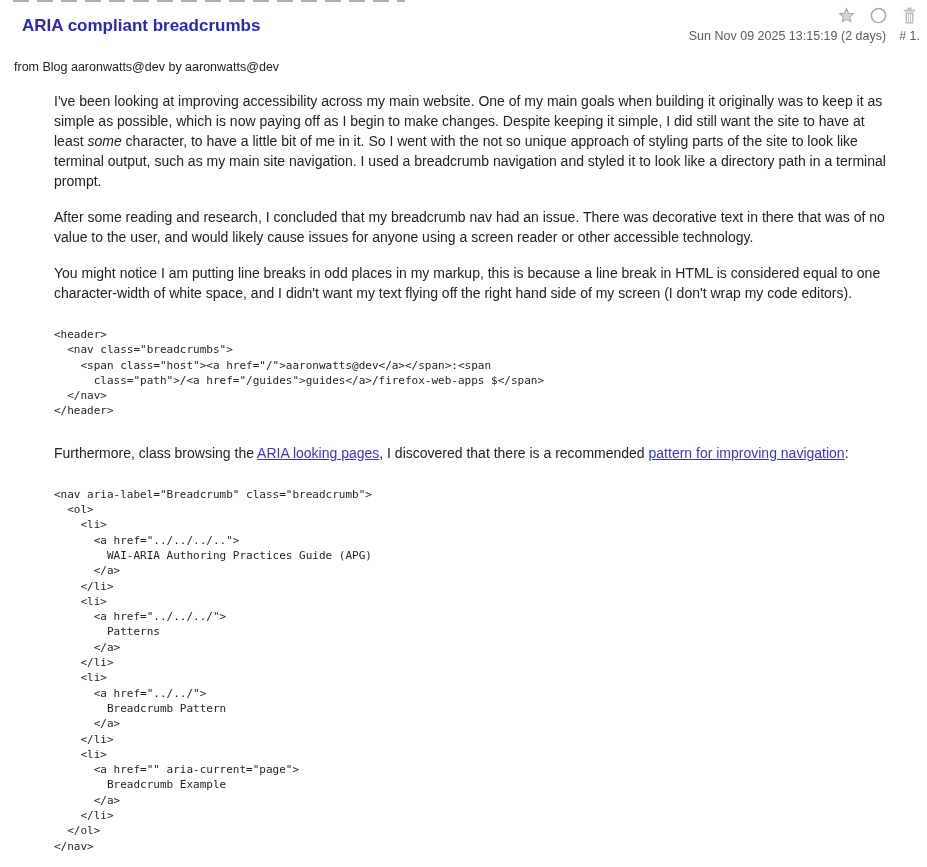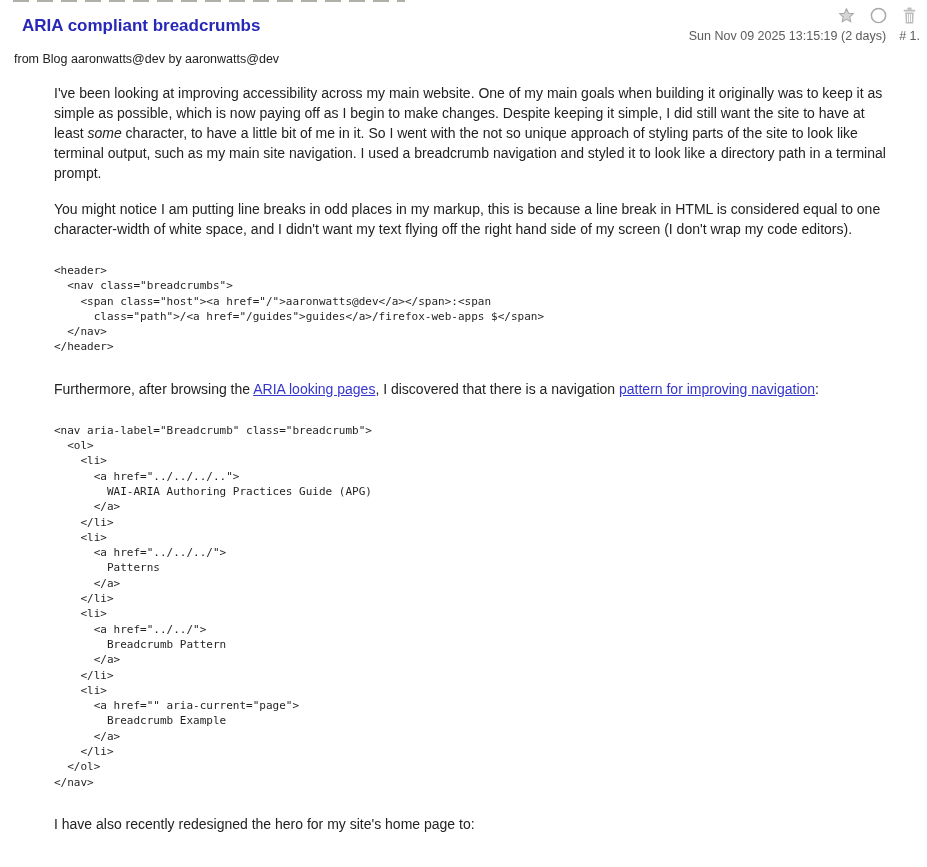--- a/index.html
+++ b/index.html
@@ -30,21 +30,21 @@
     font-weight: bold;
     color: #2828b8;
     line-height: 21px;
     cursor: pointer;
     display: inline-block;
   }
   .meta {
     font-size: 12.5px;
     color: #222222;
     line-height: 16px;
-    margin-top: 7px;
+    margin-top: 15px;
   }
   .header-right {
     position: absolute;
     top: 7px; right: 7px;
     display: flex;
     flex-direction: column;
     align-items: flex-end;
   }
   .icon-row {
     display: flex;
@@ -121,31 +121,32 @@
       <div class="date-row">
         <span>Sun Nov 09 2025 13:15:19 (2 days)</span>
         <span># 1.</span>
       </div>
     </div>
   </header>
 
   <main class="content">
     <p><span>I've been looking at improving accessibility across my main website. One of my main goals when building it originally was to keep it as simple as possible, which is now paying off as I begin to make changes. Despite keeping it simple, I did still want the site to have at least </span><em>some</em><span> character, to have a little bit of me in it. So I went with the not so unique approach of styling parts of the site to look like terminal output, such as my main site navigation. I used a breadcrumb navigation and styled it to look like a directory path in a terminal prompt.</span></p>
 
+    <p>After some reading and research, I concluded that my breadcrumb nav had an issue. There was decorative text in there that was of no value to the user, and would likely cause issues for anyone using a screen reader or other accessible technology.</p>
 
     <p>You might notice I am putting line breaks in odd places in my markup, this is because a line break in HTML is considered equal to one character-width of white space, and I didn't want my text flying off the right hand side of my screen (I don't wrap my code editors).</p>
 
     <pre class="code">&lt;header&gt;
   &lt;nav class="breadcrumbs"&gt;
     &lt;span class="host"&gt;&lt;a href="/"&gt;aaronwatts@dev&lt;/a&gt;&lt;/span&gt;:&lt;span
       class="path"&gt;/&lt;a href="/guides"&gt;guides&lt;/a&gt;/firefox-web-apps $&lt;/span&gt;
   &lt;/nav&gt;
 &lt;/header&gt;</pre>
 
-    <p><span>Furthermore, after browsing the </span><a class="link" href="#">ARIA looking pages</a><span>, I discovered that there is a navigation </span><a class="link" href="#">pattern for improving navigation</a><span>:</span></p>
+    <p><span>Furthermore, class browsing the </span><a class="link" href="#">ARIA looking pages</a><span>, I discovered that there is a recommended </span><a class="link" href="#">pattern for improving navigation</a><span>:</span></p>
 
     <pre class="code">&lt;nav aria-label="Breadcrumb" class="breadcrumb"&gt;
   &lt;ol&gt;
     &lt;li&gt;
       &lt;a href="../../../.."&gt;
         WAI-ARIA Authoring Practices Guide (APG)
       &lt;/a&gt;
     &lt;/li&gt;
     &lt;li&gt;
       &lt;a href="../../../"&gt;

